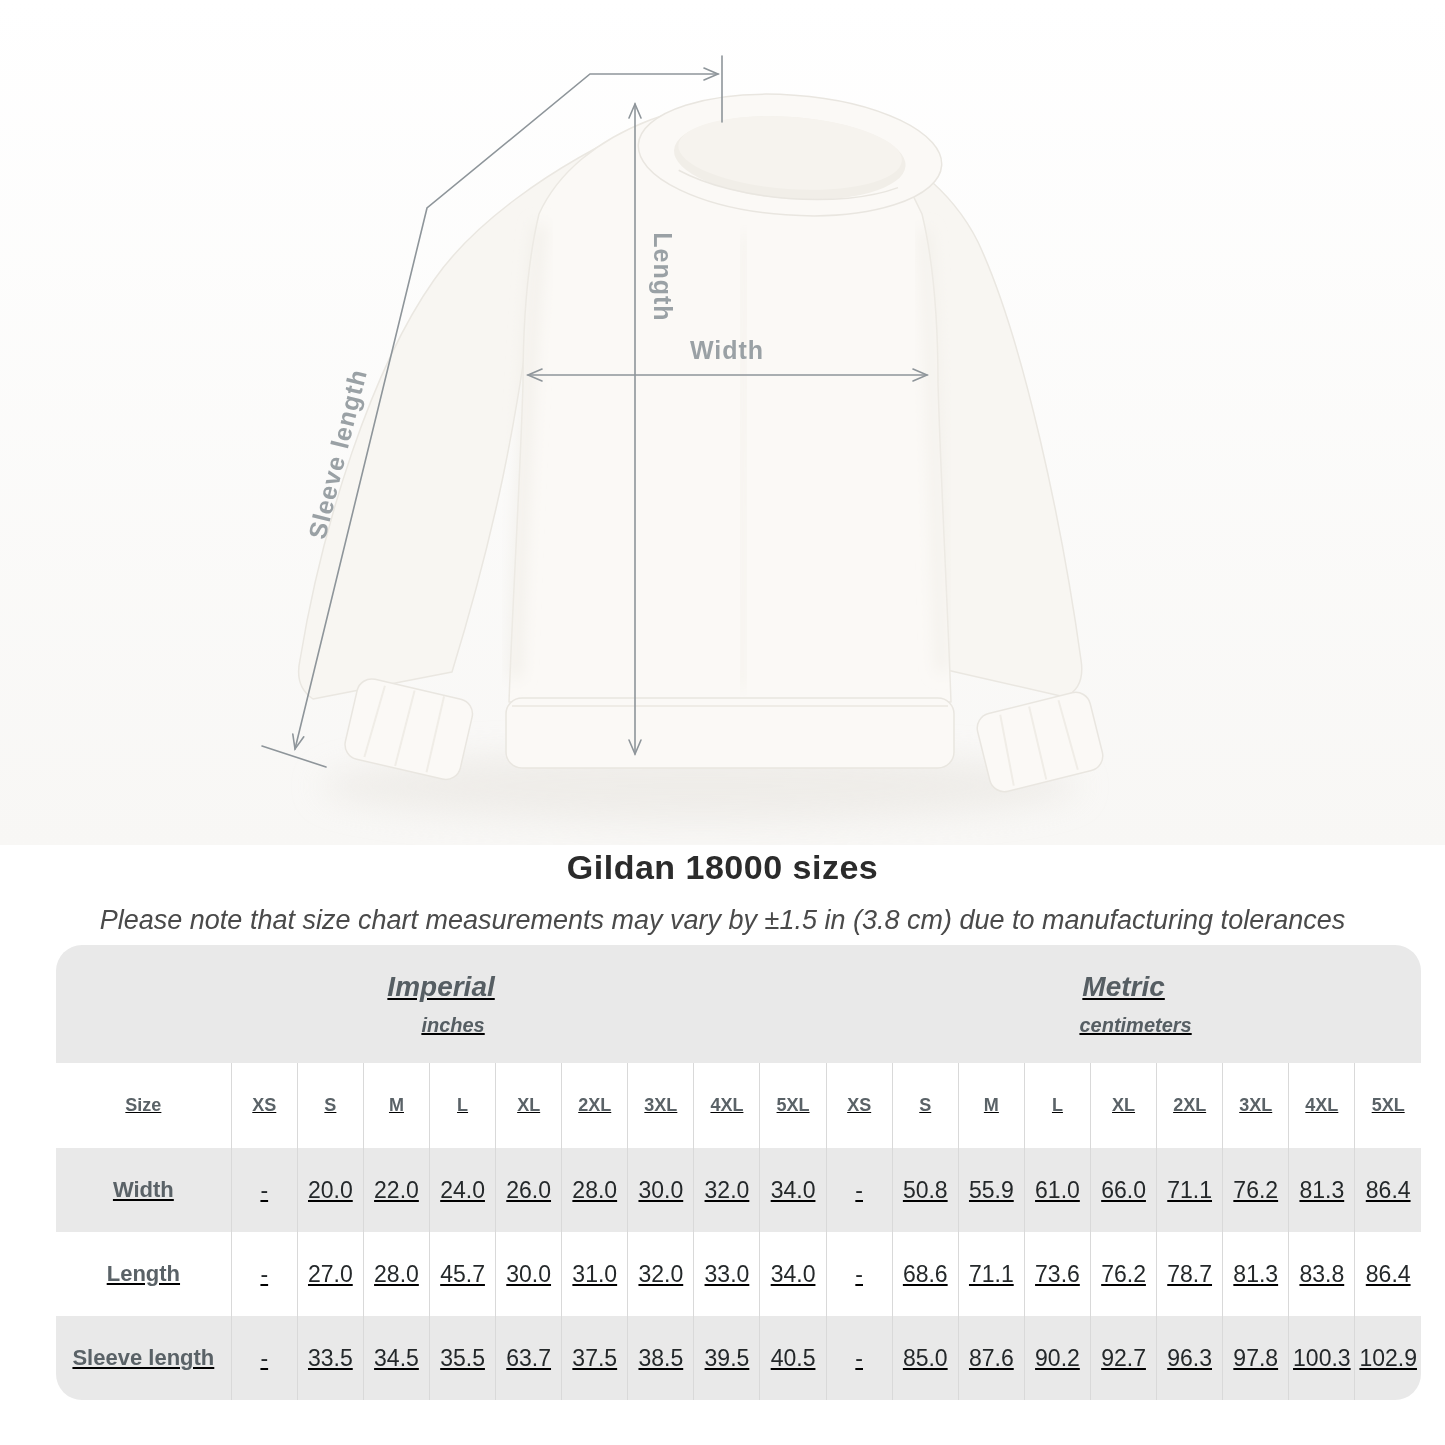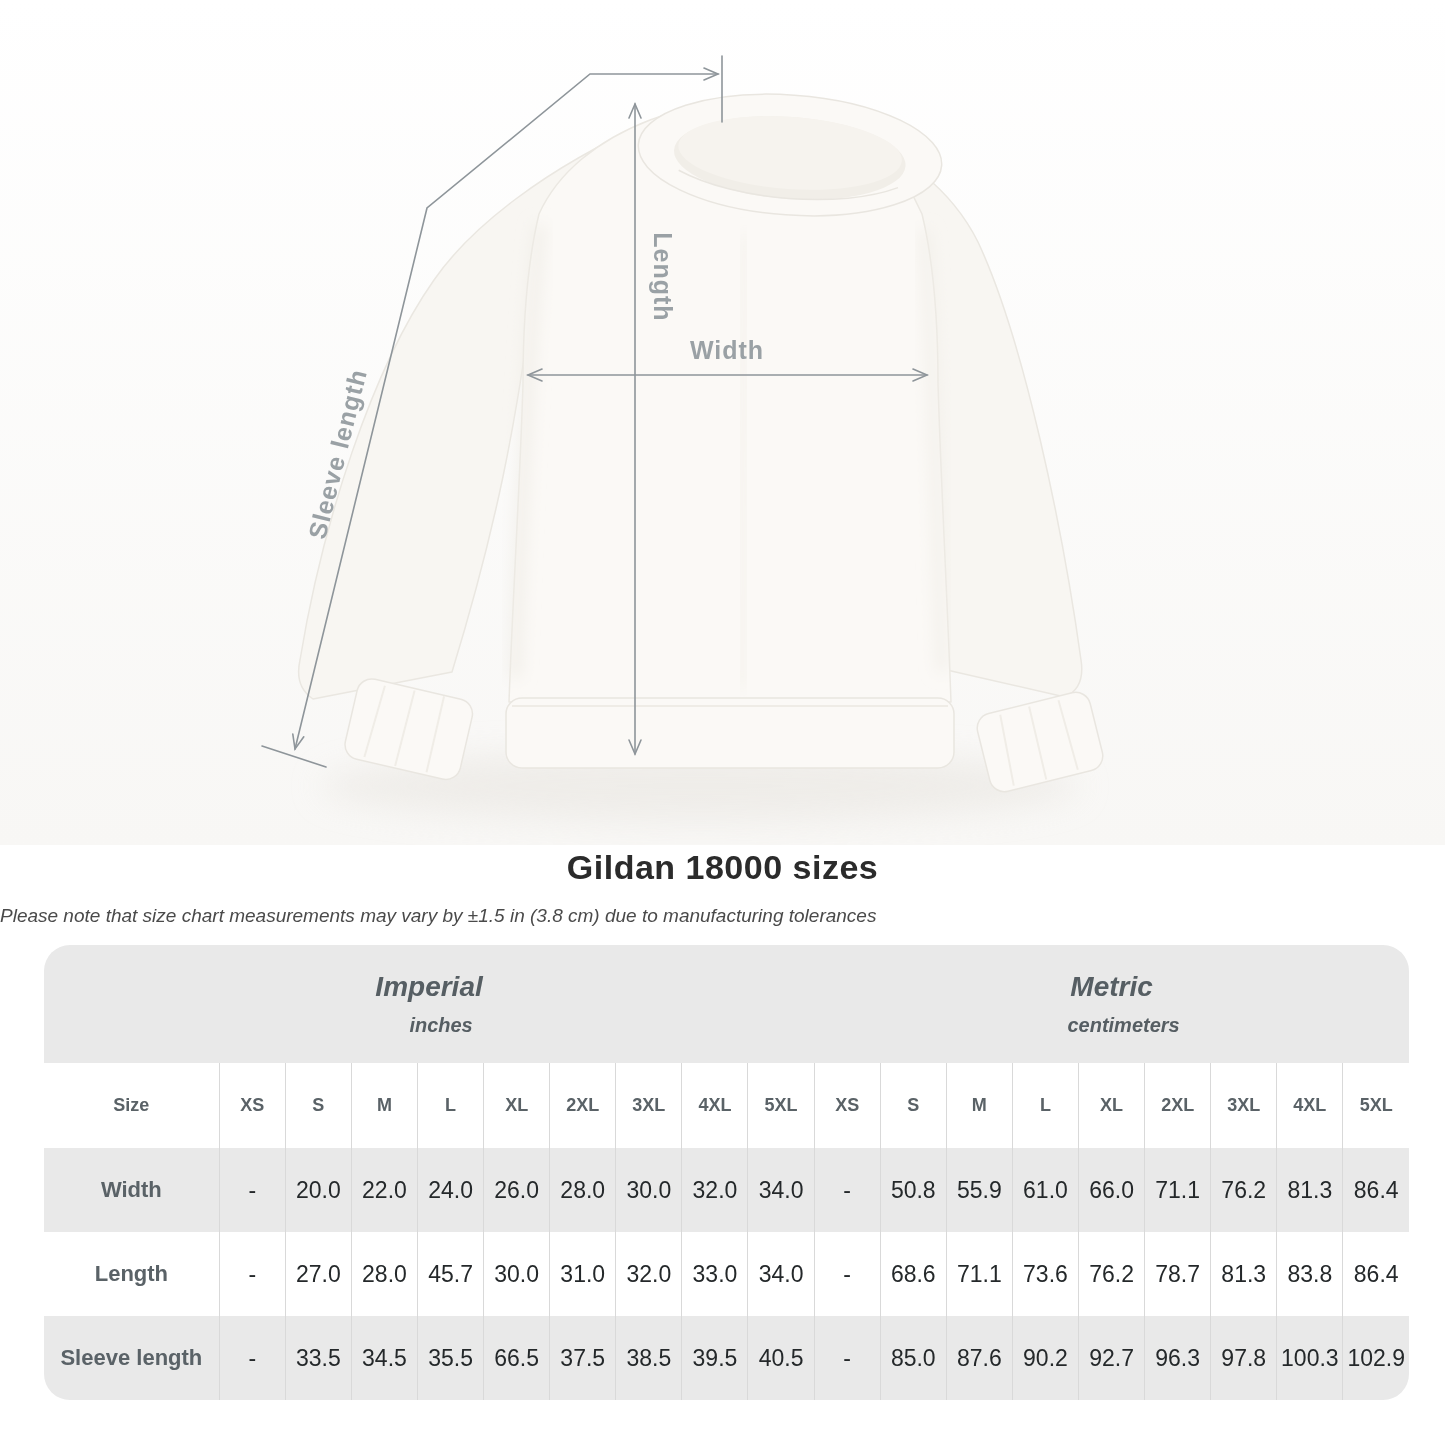--- a/index.html
+++ b/index.html
@@ -10,26 +10,26 @@
   .figure { position:absolute; top:0; left:0; width:1445px; height:845px; }
   .figure svg { display:block; }
 
   .title {
     position:absolute; top:848px; left:0; width:1445px; margin:0;
     text-align:center; font-size:34px; font-weight:bold; color:#2b2b2b;
     letter-spacing:0.5px;
   }
   .subtitle {
     position:absolute; top:905px; left:0; width:1445px; margin:0;
-    font-style:italic; font-size:19px; color:#4a4a4a;
+    text-align:center; font-style:italic; font-size:27px; color:#4a4a4a;
   }
 
   .table-wrap {
-    position:absolute; top:945px; left:44px; width:1365px;
-    border-radius:26px; overflow:hidden;
+    position:absolute; top:945px; left:56px; width:1365px;
+    border-radius:26px; overflow:hidden;text-decoration:underline;
   }
   table.size-table {
     border-collapse:collapse; table-layout:fixed; width:1365px;
   }
   .size-table th, .size-table td {
     padding:0; text-align:center; vertical-align:middle;
   }
   tr.group-row th { background:#e9e9e9; height:118px; }
   .group-label { font-size:28px; font-weight:bold; font-style:italic; color:#565e63; }
   .group-unit  { font-size:20px; font-style:italic; color:#565e63; margin-top:11px;padding-left:24px; }
@@ -235,21 +235,21 @@
             <td>81.3</td>
             <td>83.8</td>
             <td>86.4</td>
           </tr>
           <tr>
             <th class="row-label">Sleeve length</th>
             <td>-</td>
             <td>33.5</td>
             <td>34.5</td>
             <td>35.5</td>
-            <td>66.5</td>
+            <td>63.7</td>
             <td>37.5</td>
             <td>38.5</td>
             <td>39.5</td>
             <td>40.5</td>
             <td>-</td>
             <td>85.0</td>
             <td>87.6</td>
             <td>90.2</td>
             <td>92.7</td>
             <td>96.3</td>

